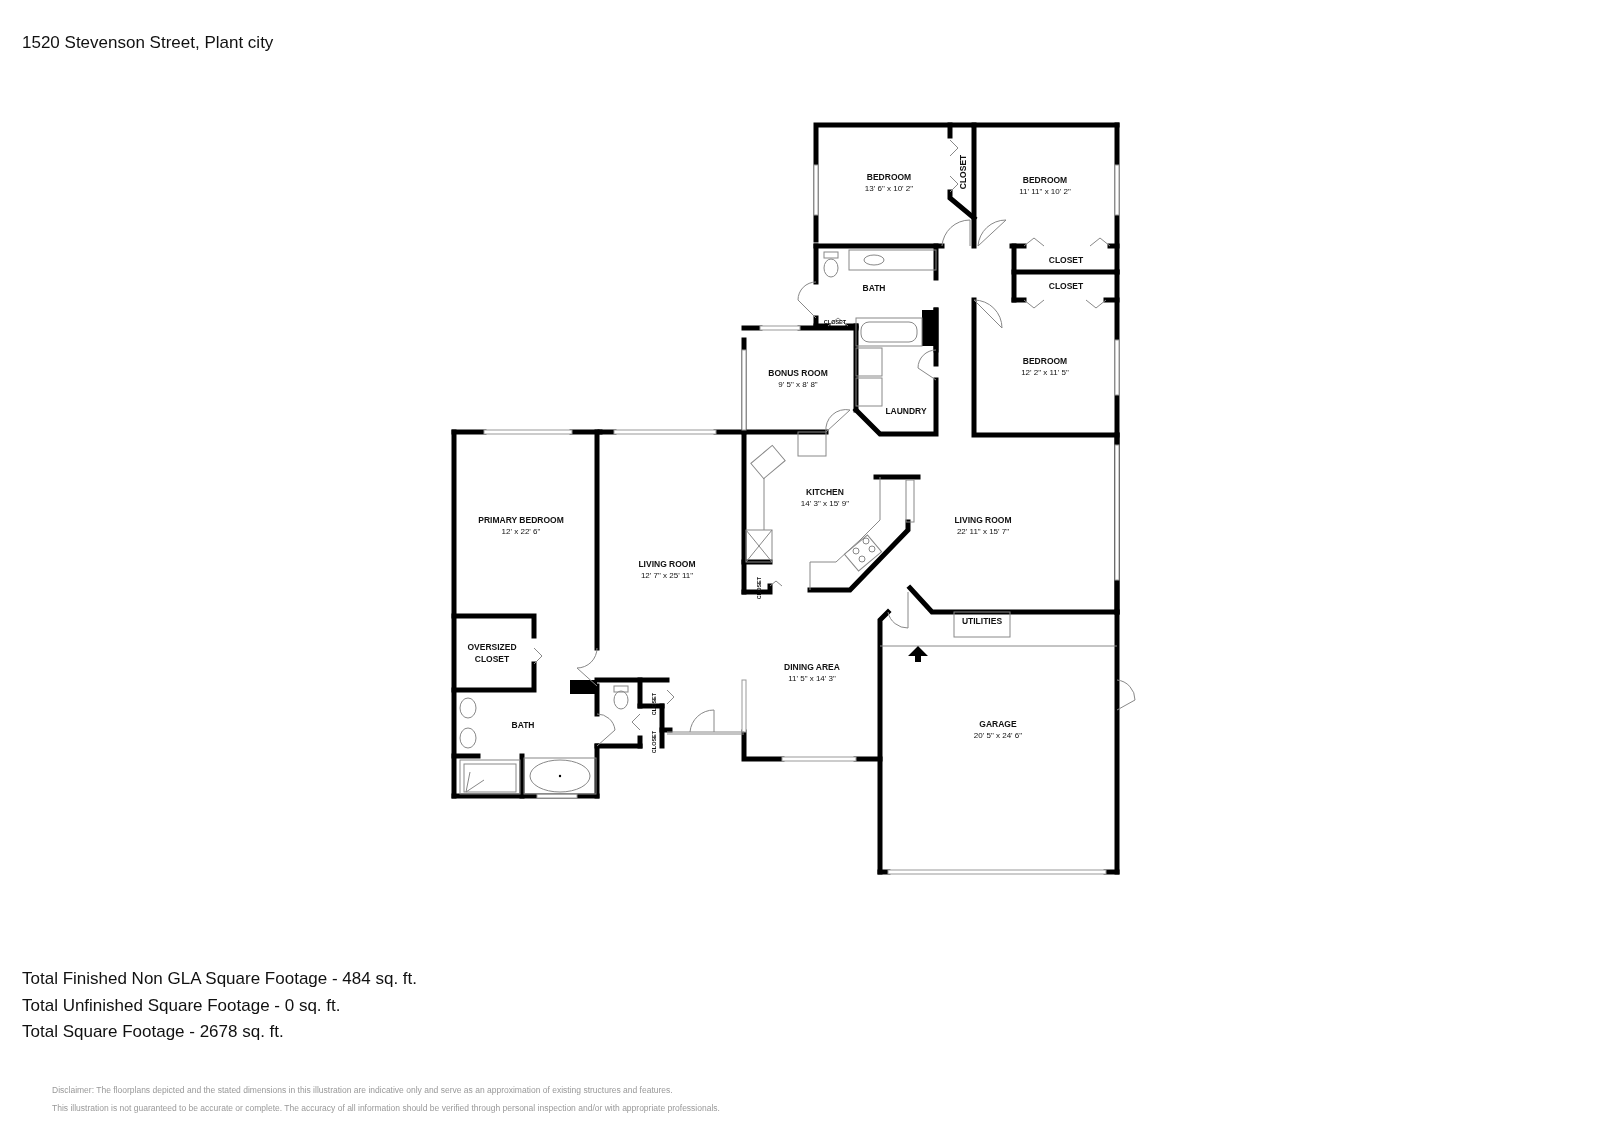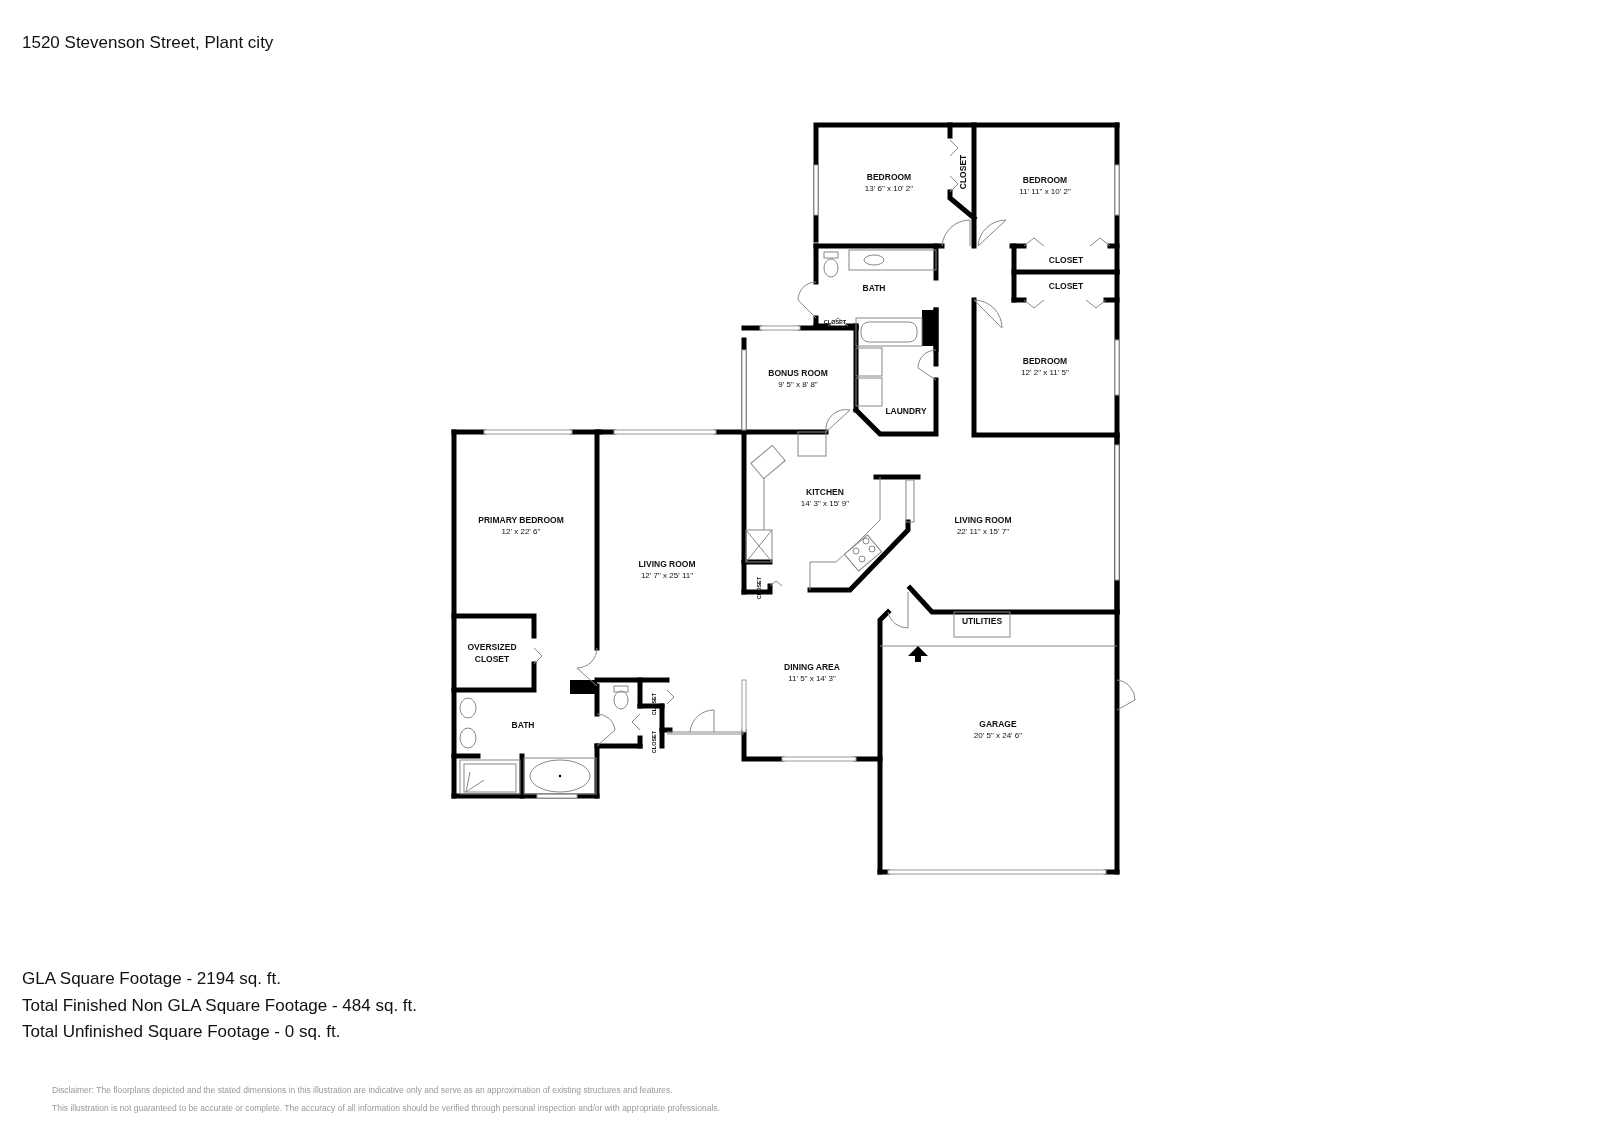--- a/index.html
+++ b/index.html
@@ -221,19 +221,19 @@
     <text class="dim" x="812" y="681">11' 5" x 14' 3"</text>
     <text class="lbl" x="523" y="728">BATH</text>
     <text class="lbl" x="0" y="0" style="font-size:5.5px" transform="translate(656,704) rotate(-90)">CLOSET</text>
     <text class="lbl" x="0" y="0" style="font-size:5.5px" transform="translate(656,742) rotate(-90)">CLOSET</text>
     <text class="lbl" x="998" y="727">GARAGE</text>
     <text class="dim" x="998" y="738">20' 5" x 24' 6"</text>
   </g>
 </svg>
 
 <div class="stats">
-  <div>GLA Square Footage - 2194 sq. ft.</div>
   <div>Total Finished Non GLA Square Footage - 484 sq. ft.</div>
   <div>Total Unfinished Square Footage - 0 sq. ft.</div>
+  <div>Total Square Footage - 2678 sq. ft.</div>
 </div>
 
 <div class="disc" style="top:1085px">Disclaimer: The floorplans depicted and the stated dimensions in this illustration are indicative only and serve as an approximation of existing structures and features.</div>
 <div class="disc" style="top:1103px">This illustration is not guaranteed to be accurate or complete. The accuracy of all information should be verified through personal inspection and/or with appropriate professionals.</div>
 
 </body></html>

